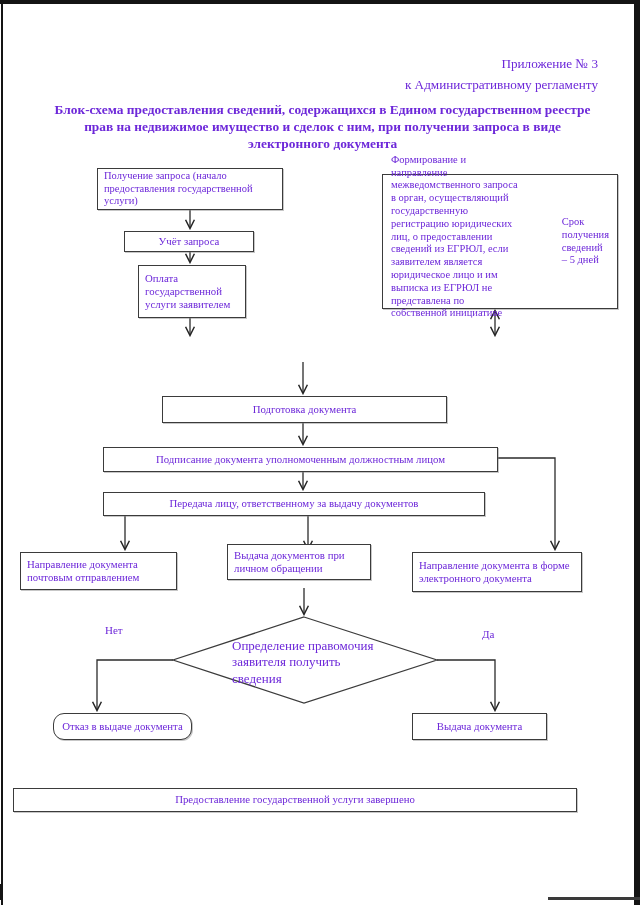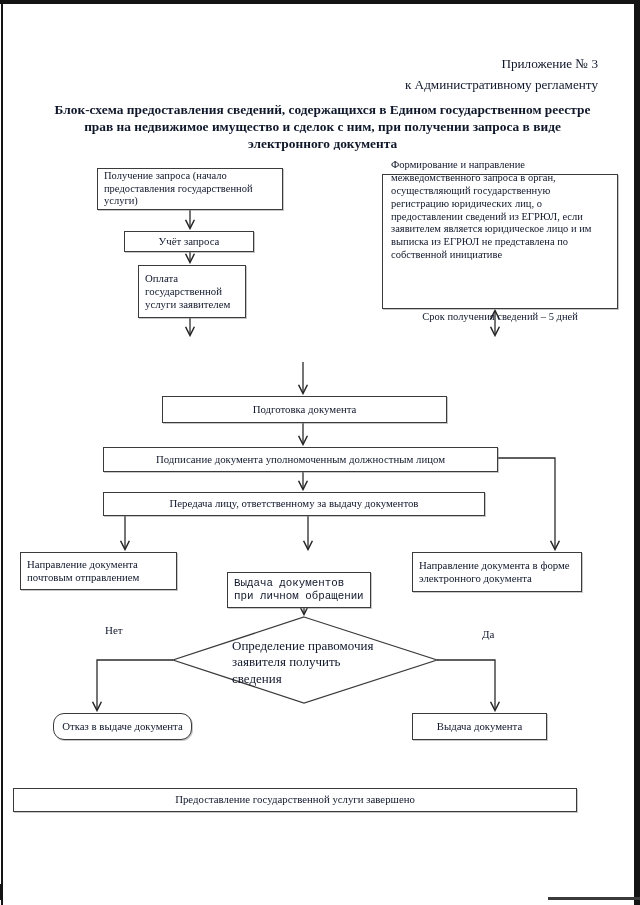--- a/index.html
+++ b/index.html
@@ -1,39 +1,39 @@
 <!DOCTYPE html>
 <html><head>
 <meta charset="utf-8">
 <style>
   html,body{margin:0;padding:0;background:#e8e8e8;}
   .page{
     position:relative;width:640px;height:905px;background:#ffffff;
-    font-family:"Liberation Serif", serif;color:#0f172a;overflow:hidden;
+    font-family:"Liberation Serif", serif;color:#6d28d9;overflow:hidden;
     margin:0 auto;
   }
   
   .edge{position:absolute;background:#141414;}
   
   .appendix{
     position:absolute;top:53px;right:42px;text-align:right;
     font-size:13.2px;line-height:1.6;white-space:pre-line;
   }
   .title{
     position:absolute;top:101px;left:45px;width:555px;text-align:center;
     font-weight:bold;font-size:13.4px;line-height:1.27;
   }
   
   .box{
     position:absolute;box-sizing:border-box;background:#fff;
     border:1.2px solid #3b3b3b;box-shadow:1px 1px 0 rgba(130,130,130,.45);
     display:flex;align-items:center;justify-content:center;
     text-align:left;font-size:10.8px;line-height:1.22;padding:2px 6px;
   }
-  .box.col{flex-direction:column;gap:40px;}
+  .box.col{flex-direction:row;gap:40px;}
   .overlay{position:absolute;left:0;top:0;z-index:1;}
   .box, .flabel, .dtext{z-index:2;}
   .flabel{position:absolute;font-size:11px;}
   .dtext{
     position:absolute;left:232px;top:638px;width:146px;
     font-size:13px;line-height:1.25;
   }
   .ibody{margin-bottom:9px;}
 </style>
 </head>
@@ -102,21 +102,21 @@
   </div>
 
   <div class="box" style="left:103px;top:492px;width:382px;height:24px;">
     <span>Передача лицу, ответственному за выдачу документов</span>
   </div>
 
   <div class="box" style="left:20px;top:552px;width:157px;height:38px;">
     <span>Направление документа почтовым отправлением</span>
   </div>
 
-  <div class="box" style="left:227px;top:572px;width:144px;height:36px;font-family:Liberation Mono, monospace;">
+  <div class="box" style="left:227px;top:544px;width:144px;height:36px;">
     <span>Выдача документов при личном обращении</span>
   </div>
 
   <div class="box" style="left:412px;top:552px;width:170px;height:40px;">
     <span>Направление документа в форме электронного документа</span>
   </div>
 
   <div class="dtext">Определение правомочия заявителя получить сведения</div>
   <div class="flabel" style="left:105px;top:624px;">Нет</div>
   <div class="flabel" style="left:482px;top:628px;">Да</div>

